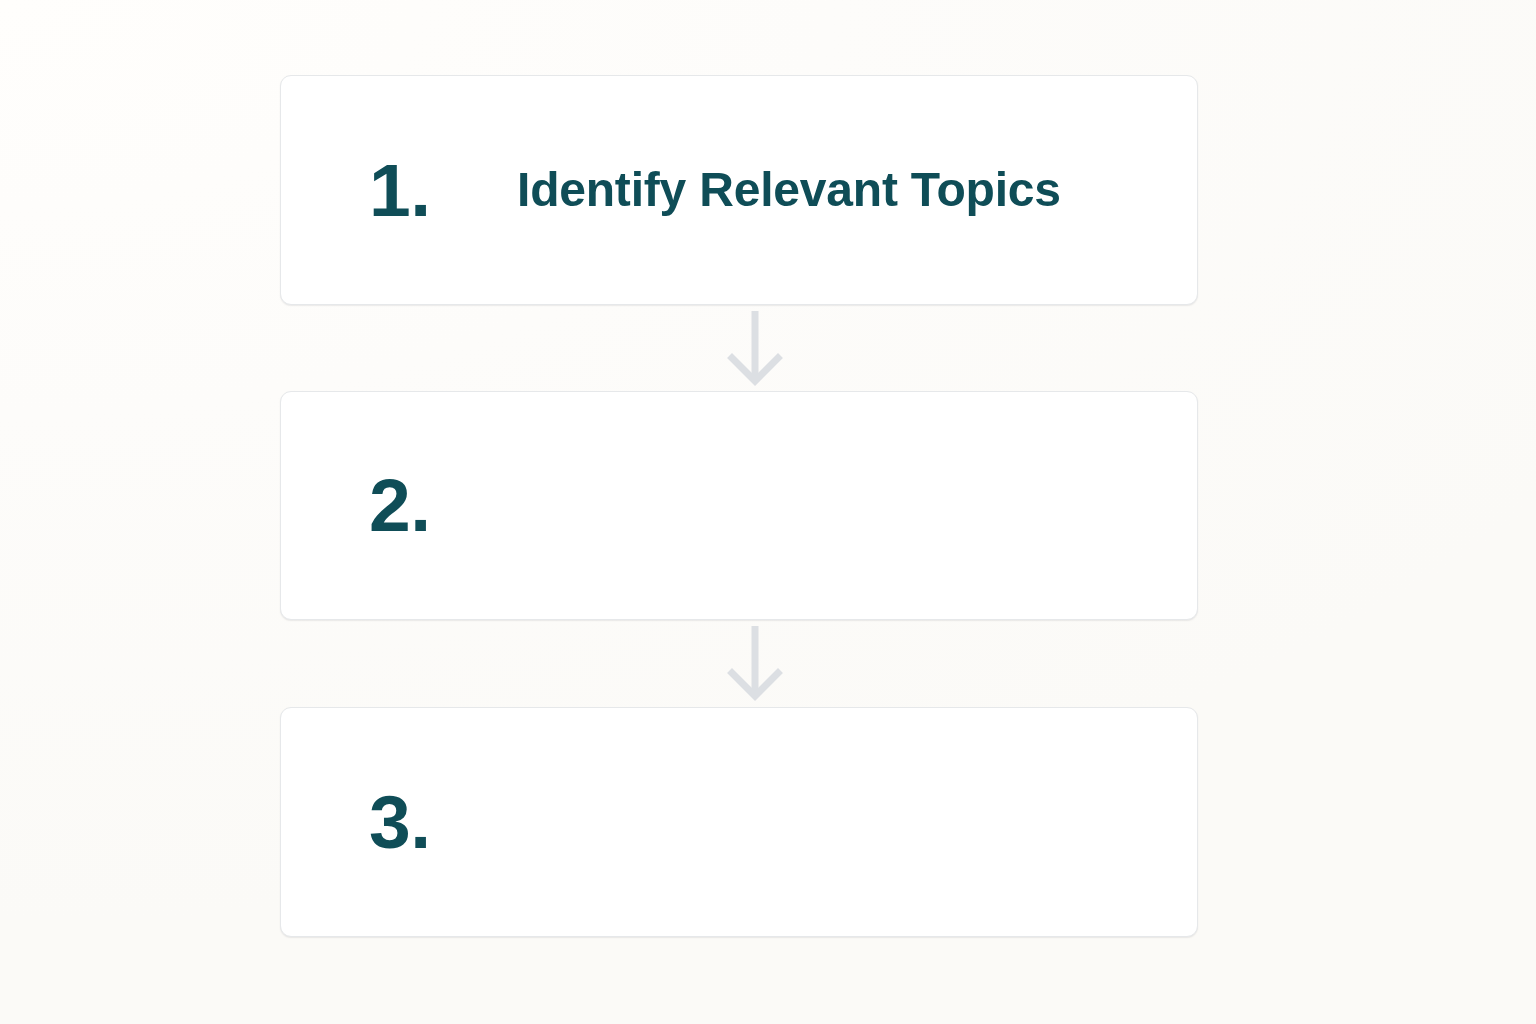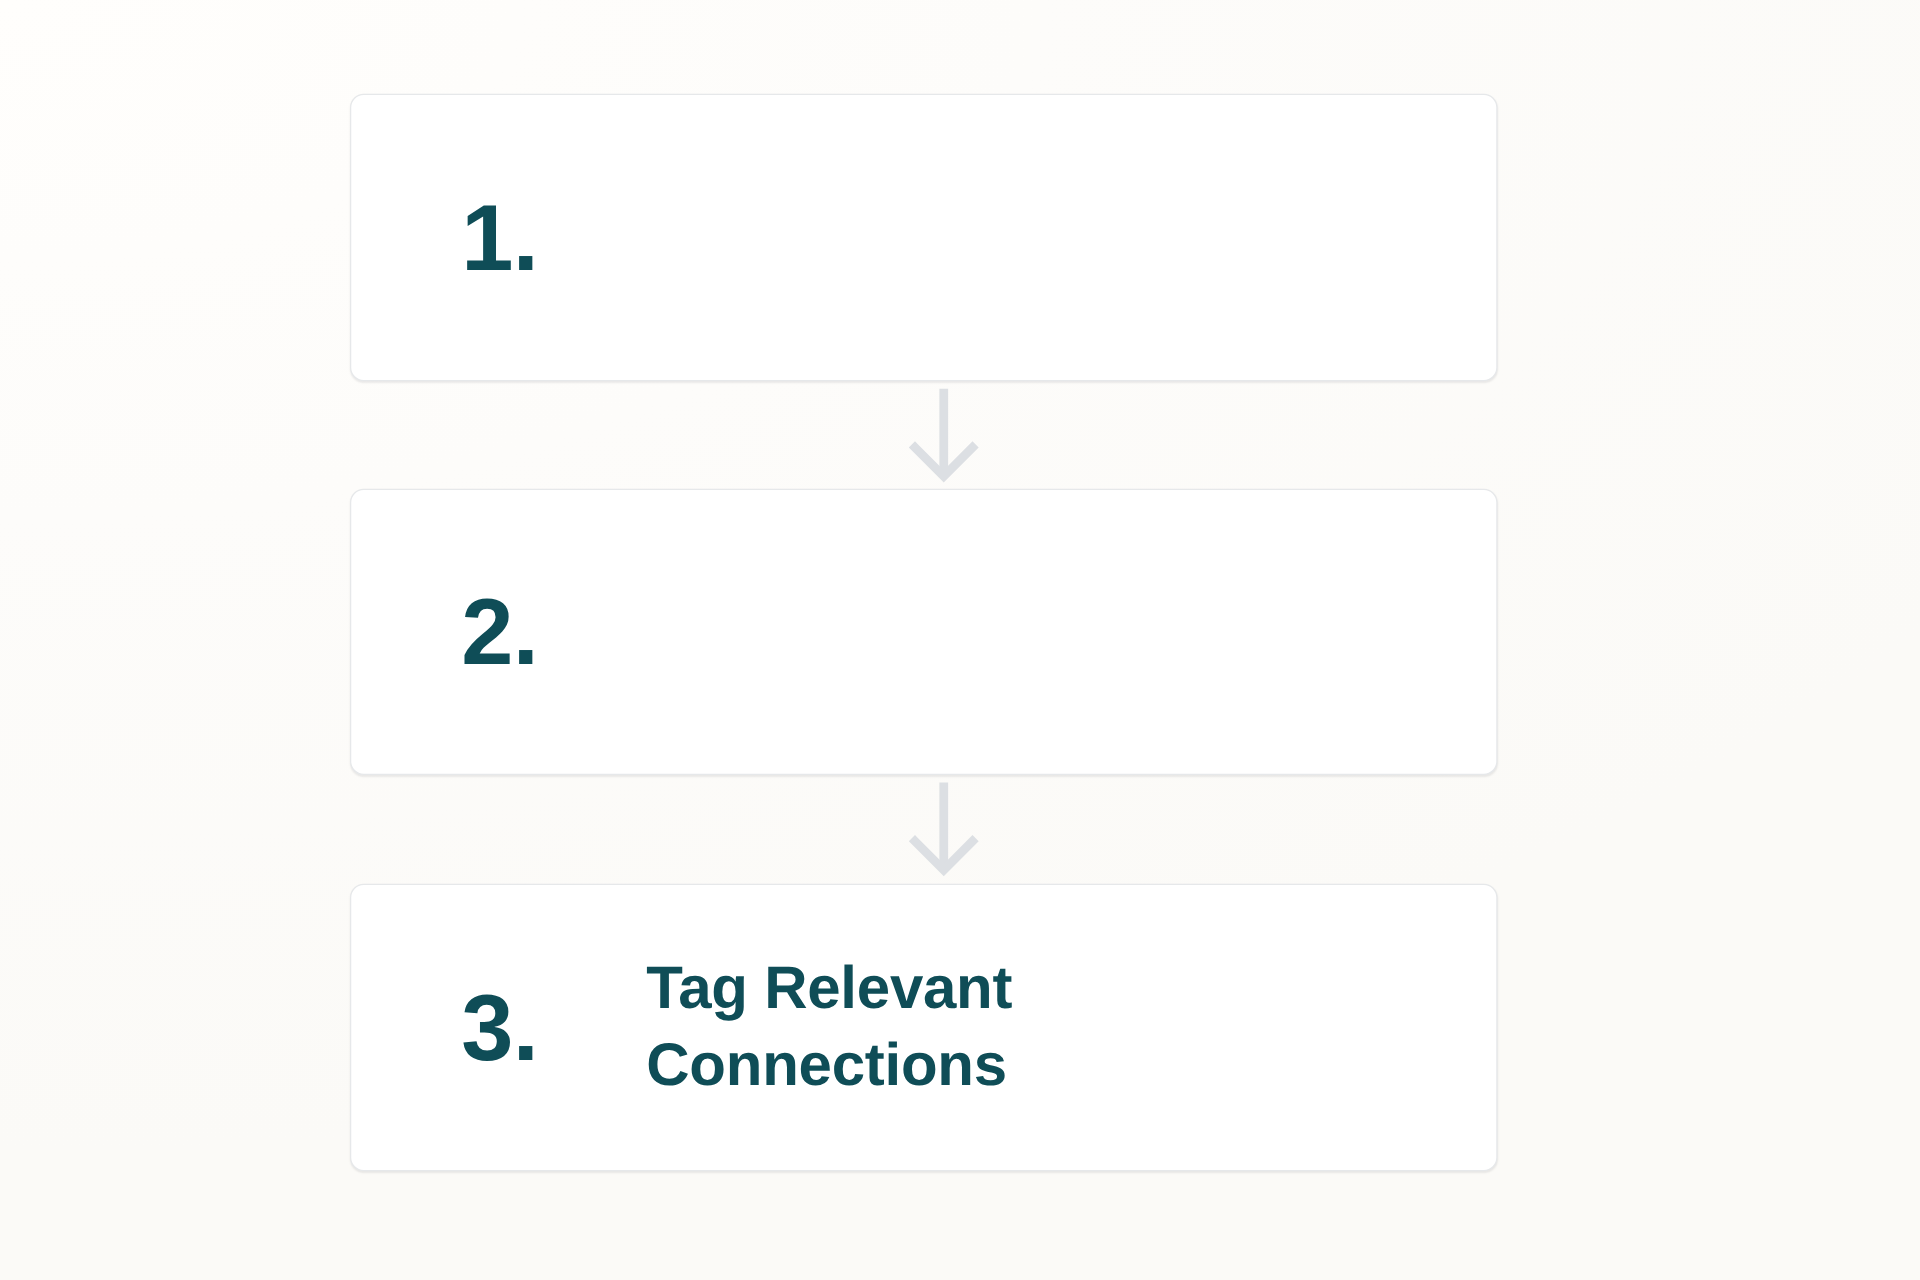--- a/index.html
+++ b/index.html
@@ -92,20 +92,21 @@
 </style>
 </head>
 <body>
 
 <div id="canvas">
 
   <div class="flow">
 
     <div class="step-card s1">
       <div class="step-number">1.</div>
+      <div class="step-label">Identify Relevant Topics</div>
     </div>
 
     <div class="connector c1">
       <svg viewBox="0 0 918 86" xmlns="http://www.w3.org/2000/svg">
         <line x1="475" y1="6" x2="475" y2="72" stroke="#dcdfe3" stroke-width="7" stroke-linecap="butt"></line>
         <polyline points="452,53 475,76 498,53" fill="none" stroke="#dcdfe3" stroke-width="7" stroke-linecap="square" stroke-linejoin="miter"></polyline>
       </svg>
     </div>
 
     <div class="step-card s2">
@@ -114,18 +115,16 @@
 
     <div class="connector c2">
       <svg viewBox="0 0 918 86" xmlns="http://www.w3.org/2000/svg">
         <line x1="475" y1="6" x2="475" y2="72" stroke="#dcdfe3" stroke-width="7" stroke-linecap="butt"></line>
         <polyline points="452,53 475,76 498,53" fill="none" stroke="#dcdfe3" stroke-width="7" stroke-linecap="square" stroke-linejoin="miter"></polyline>
       </svg>
     </div>
 
     <div class="step-card s3">
       <div class="step-number">3.</div>
-      <div class="step-label">Tag Relevant
-Connections</div>
     </div>
 
   </div>
 </div>
 
 </body></html>

